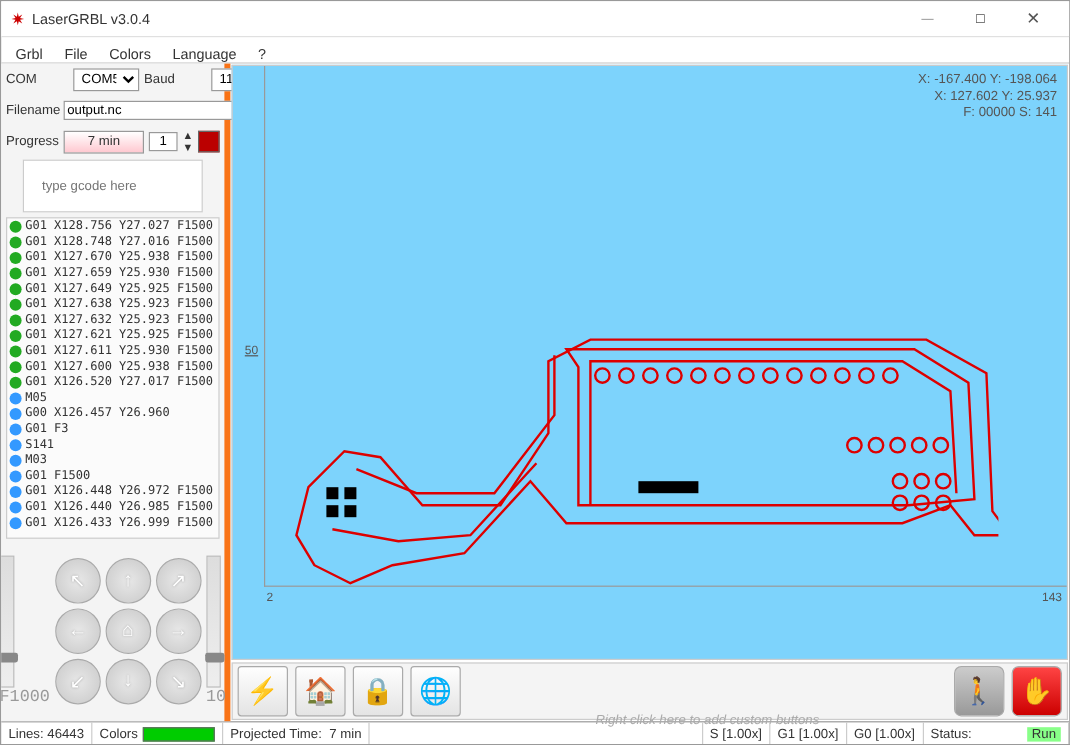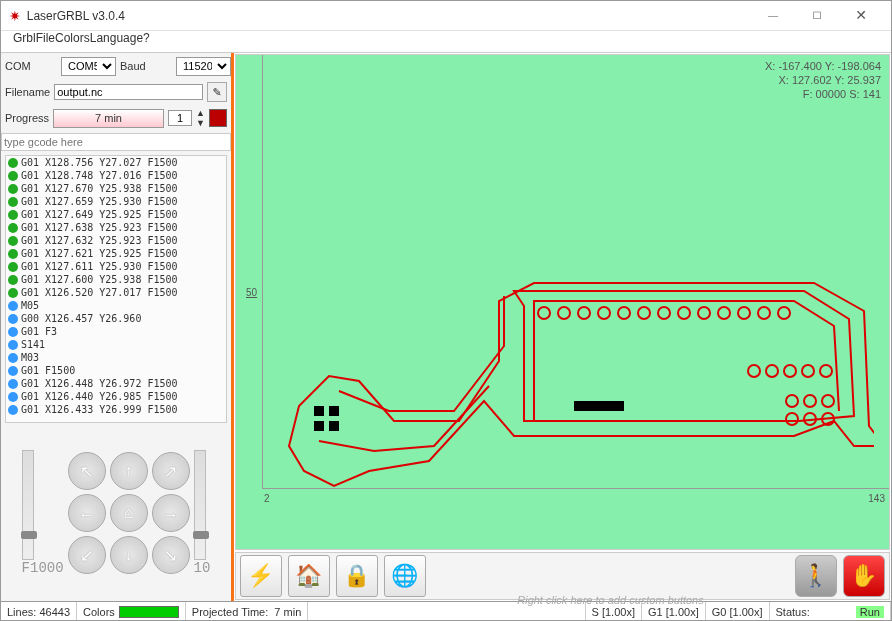--- a/index.html
+++ b/index.html
@@ -2,47 +2,47 @@
 <html><head>
 <meta charset="utf-8">
 <style>
 * { box-sizing: border-box; margin: 0; padding: 0; }
 body { font-family: "Segoe UI", Tahoma, sans-serif; font-size: 11px; color: #333; background: #fff; width: 892px; height: 621px; border: 1px solid #999; overflow: hidden; position: relative; }
 .titlebar { height: 30px; background: #fff; display: flex; align-items: center; padding: 0 8px; border-bottom: 1px solid #e0e0e0; }
 .titlebar .app-icon { color: #c00; font-size: 14px; margin-right: 6px; }
 .titlebar .title { font-size: 12px; color: #333; flex: 1; }
 .titlebar .win-btn { width: 44px; height: 28px; display: flex; align-items: center; justify-content: center; font-family: "Segoe UI Symbol"; font-size: 10px; color: #555; }
 .titlebar .win-btn.close { font-size: 14px; }
-.menubar { height: 22px; display: flex; align-items: flex-start; padding: 0 12px; border-bottom: 1px solid #ccc; }
+.menubar { height: 22px; display: flex; align-items: flex-end; padding: 0 12px; gap: 18px; border-bottom: 1px solid #ccc; }
 .menubar span { font-size: 12px; color: #333; }
 .main { display: flex; height: 548px; }
-.left-panel { width: 233px; border-right: 3px solid #f97316; display: flex; flex-direction: column; background: #f4f4f4; }
+.left-panel { width: 191px; border-right: 5px solid #f97316; display: flex; flex-direction: column; background: #f4f4f4; }
 .conn-row, .file-row, .prog-row { display: flex; align-items: center; padding: 3px 4px; gap: 4px; font-size: 11px; }
 .lbl { color: #333; min-width: 44px; }
 select, input[type=text] { font-size: 11px; border: 1px solid #999; padding: 1px 2px; background: #fff; }
 select { height: 19px; margin-left: 24px; }
 .conn-row select { width: 55px; }
 .icon-btn { width: 20px; height: 20px; border: 1px solid #aaa; background: #f0f0f0; display: flex; align-items: center; justify-content: center; font-size: 11px; }
 .prog-bar { flex: 1; height: 19px; border: 1px solid #999; background: linear-gradient(#fff, #ffc8d0); text-align: center; line-height: 17px; font-size: 11px; }
 .prog-num { width: 24px; text-align: center; }
 .color-sw { width: 18px; height: 18px; background: #b00; border: 1px solid #666; }
-.gcode-input { margin: 2px 0; padding: 2px; border: 1px solid #ccc; color: #bbb; font-size: 11px; background: #fff; }
+.gcode-input { margin: 2px 18px; padding: 15px; border: 1px solid #ccc; color: #bbb; font-size: 11px; background: #fff; }
 .gcode-list { flex: 0 0 auto; margin: 2px 4px; border: 1px solid #ccc; background: #fbfbfb; overflow-y: scroll; height: 268px; font-family: Consolas, monospace; font-size: 10px; }
 .gcode-list .ln { padding: 1px 2px; display: flex; align-items: center; gap: 3px; white-space: nowrap; }
 .gcode-list .ic { width: 10px; height: 10px; border-radius: 5px; display: inline-block; flex-shrink:0; }
 .ic.ok { background: #2a2; }
 .ic.dl { background: #39f; }
 .jog-area { flex: 1; display: flex; align-items: center; justify-content: center; gap: 4px; padding: 6px 4px; }
 .slider { width: 12px; height: 110px; background: linear-gradient(#ddd, #eee); border: 1px solid #bbb; position: relative; }
 .slider::after { content:""; position:absolute; left:-2px; top:80px; width:16px; height:8px; background:#888; border-radius:2px;}
 .jog-grid { display: grid; grid-template-columns: repeat(3, 38px); grid-template-rows: repeat(3, 38px); gap: 4px; }
 .jog-btn { border-radius: 50%; background: radial-gradient(#e8e8e8,#c8c8c8); border: 1px solid #aaa; display: flex; align-items: center; justify-content: center; font-size: 16px; color: #fff; text-shadow: 0 0 2px #999; }
 .jog-lbl { font-size: 14px; color: #999; text-align: center; font-family: Liberation Mono, monospace; }
 .right-panel { flex: 1; display: flex; flex-direction: column; }
-.canvas { flex: 1; background: #86efac; position: relative; overflow: hidden; border: 1px solid #ccc; margin: 1px; }
+.canvas { flex: 1; background: #7dd3fc; position: relative; overflow: hidden; border: 1px solid #ccc; margin: 1px; }
 .coords { position: absolute; top: 4px; right: 8px; text-align: right; font-size: 11px; color: #555; line-height: 14px; }
 .axis-v { position: absolute; left: 26px; top: 0; bottom: 60px; width: 0; border-left: 1px solid #999; }
 .axis-h { position: absolute; left: 26px; right: 0; bottom: 60px; height: 0; border-top: 1px solid #999; }
 .tick50 { position: absolute; left: 10px; top: 232px; font-size: 10px; color: #555; text-decoration: underline; }
 .tick143 { position: absolute; right: 4px; bottom: 45px; font-size: 10px; color: #555; }
 .tick2 { position: absolute; left: 28px; bottom: 45px; font-size: 10px; color: #555;}
 .pcb { position: absolute; left: 38px; top: 216px; width: 600px; height: 230px; }
 .pcb svg path, .pcb svg circle { stroke: #d00; fill: none; stroke-width: 2; }
 .toolbar { height: 48px; border:1px solid #ccc; margin: 1px; display: flex; align-items: center; padding: 2px 4px; gap: 6px; background: #f4f4f4; }
 .tool-btn { width: 42px; height: 42px; border: 1px solid #aaa; background: linear-gradient(#fefefe,#e4e4e4); display: flex; align-items: center; justify-content: center; border-radius: 3px; font-size: 22px; }

